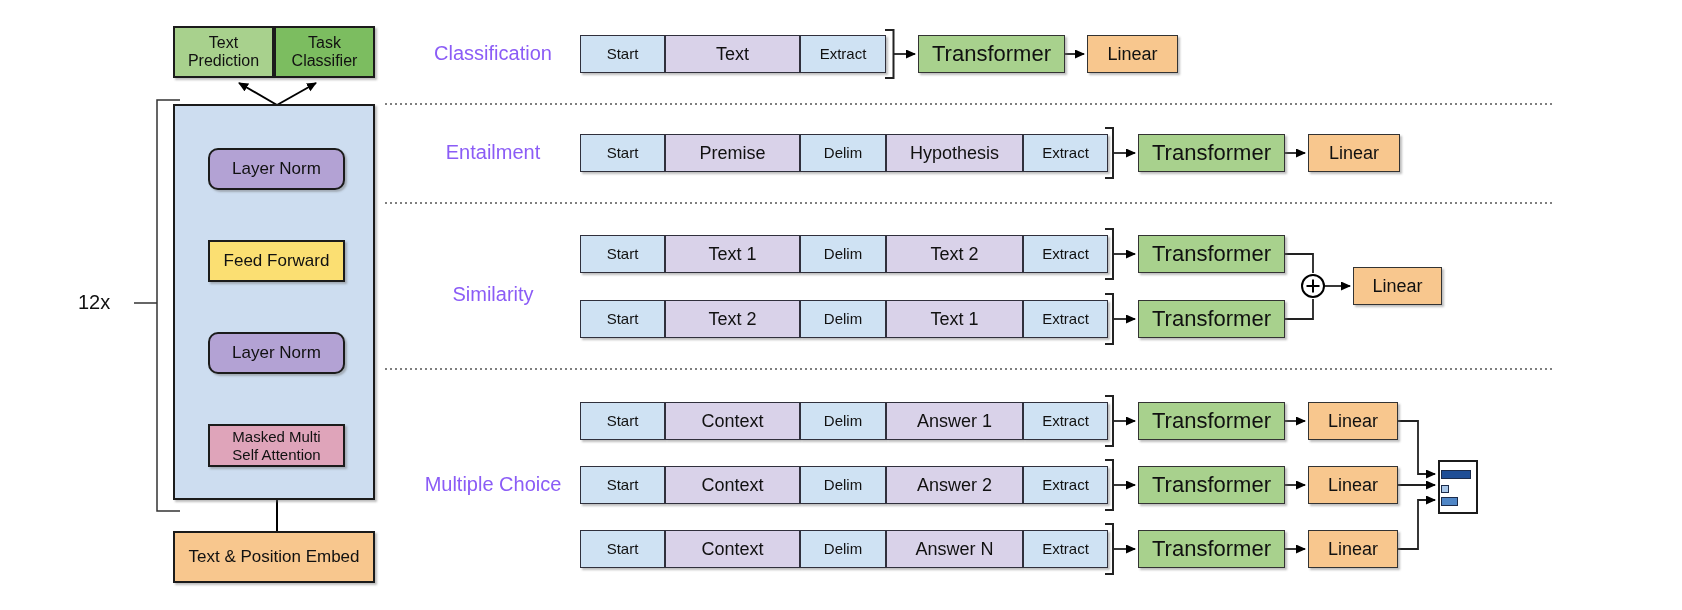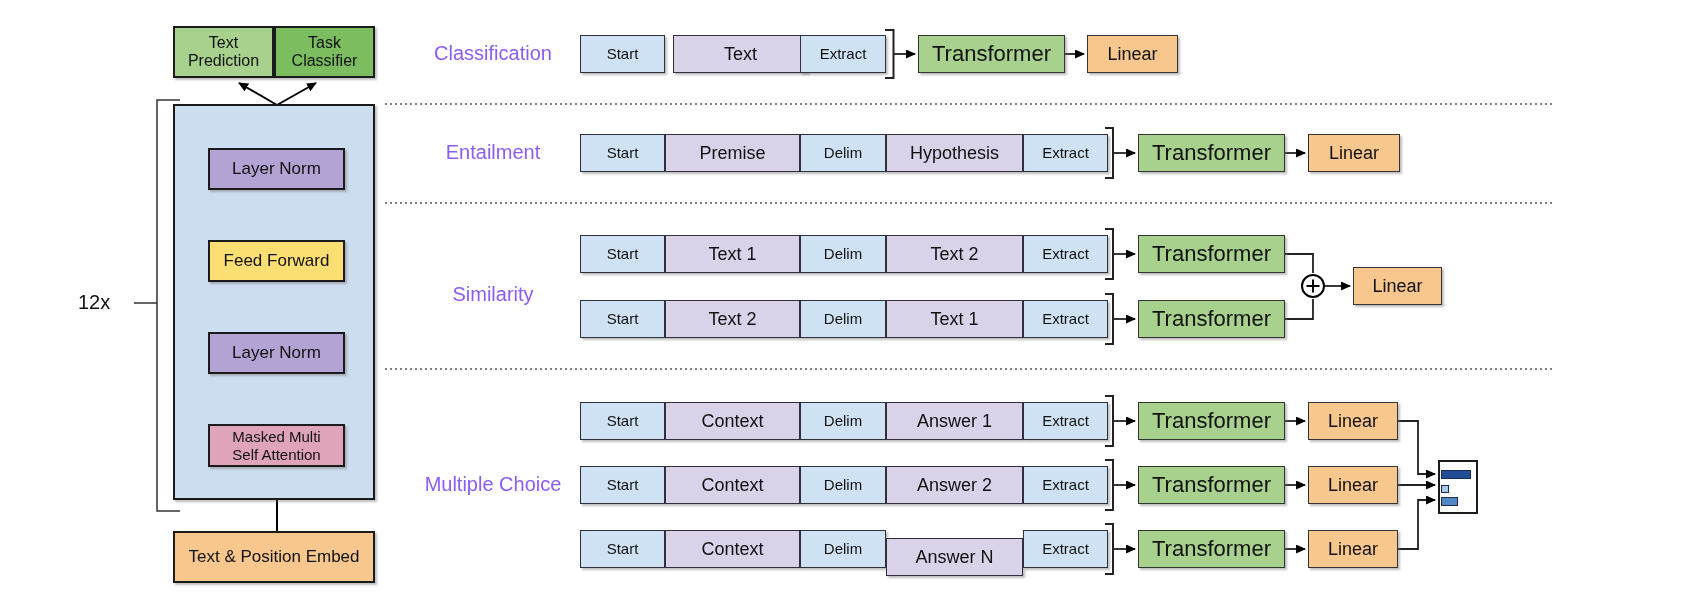--- a/index.html
+++ b/index.html
@@ -21,21 +21,21 @@
   .token.big { font-size:18px; }
   .tok-blue { background:#cfe2f3; }
   .tok-purple { background:#d9d2e9; }
   .transformer { background:#a8d18d; border:1.5px solid #333; font-size:22px; }
   .linear { background:#f8c78e; border:1.5px solid #333; font-size:18px; }
   .section-label {
     position:absolute; font-size:20px; color:#8b5cf6;
     text-align:center; z-index:2;
   }
   .container-blue { background:#cdddf0; box-shadow:2px 2px 2px rgba(110,110,110,0.45); }
-  .purple { background:#b3a2d4; font-size:17px; }
+  .purple { background:#b3a2d4; font-size:17px;border-radius:10px; }
   .yellow { background:#fbdf72; font-size:17px; }
   .pink   { background:#dfa4ba; font-size:15px; }
   .orange { background:#f8c78e; font-size:17px; }
   .green-light { background:#a8d18d; font-size:16px; }
   .green-dark  { background:#7cbd60; font-size:16px; }
   .repeat-label { position:absolute; font-size:20px; text-align:left; z-index:2; }
   .wire-layer { position:absolute; left:0; top:0; z-index:1; }
   .bar { position:absolute; border:1px solid #1b2b4a; box-sizing:border-box; z-index:3; }
 </style>
 </head>
@@ -134,21 +134,21 @@
   <div class="box purple" style="left:208px; top:148px; width:137px; height:42px;">Layer Norm</div>
   <div class="box yellow" style="left:208px; top:240px; width:137px; height:42px;">Feed Forward</div>
   <div class="box purple" style="left:208px; top:332px; width:137px; height:42px;">Layer Norm</div>
   <div class="box pink" style="left:208px; top:424px; width:137px; height:43px; padding:0 15px;">Masked Multi Self Attention</div>
   <div class="box orange" style="left:173px; top:531px; width:202px; height:52px;">Text &amp; Position Embed</div>
 
   <div class="repeat-label" style="left:78px; top:291px; width:50px;">12x</div>
 
   <div class="section-label" style="left:375px; top:42px; width:236px;">Classification</div>
   <div class="box token tok-blue" style="left:580px; top:35px; width:85px; height:38px;">Start</div>
-  <div class="box token big tok-purple" style="left:665px; top:35px; width:135px; height:38px;margin-left:8px;">Text</div>
+  <div class="box token big tok-purple" style="left:665px; top:35px; width:135px; height:38px;">Text</div>
   <div class="box token tok-blue" style="left:800px; top:35px; width:86px; height:38px;">Extract</div>
   <div class="box transformer" style="left:918px; top:35px; width:147px; height:38px;">Transformer</div>
   <div class="box linear" style="left:1087px; top:35px; width:91px; height:38px;">Linear</div>
 
   <div class="section-label" style="left:375px; top:141px; width:236px;">Entailment</div>
   <div class="box token tok-blue" style="left:580px; top:134px; width:85px; height:38px;">Start</div>
   <div class="box token big tok-purple" style="left:665px; top:134px; width:135px; height:38px;">Premise</div>
   <div class="box token tok-blue" style="left:800px; top:134px; width:86px; height:38px;">Delim</div>
   <div class="box token big tok-purple" style="left:886px; top:134px; width:137px; height:38px;">Hypothesis</div>
   <div class="box token tok-blue" style="left:1023px; top:134px; width:85px; height:38px;">Extract</div>
@@ -187,21 +187,21 @@
   <div class="box token big tok-purple" style="left:665px; top:466px; width:135px; height:38px;">Context</div>
   <div class="box token tok-blue" style="left:800px; top:466px; width:86px; height:38px;">Delim</div>
   <div class="box token big tok-purple" style="left:886px; top:466px; width:137px; height:38px;">Answer 2</div>
   <div class="box token tok-blue" style="left:1023px; top:466px; width:85px; height:38px;">Extract</div>
   <div class="box transformer" style="left:1138px; top:466px; width:147px; height:38px;">Transformer</div>
   <div class="box linear" style="left:1308px; top:466px; width:90px; height:38px;">Linear</div>
 
   <div class="box token tok-blue" style="left:580px; top:530px; width:85px; height:38px;">Start</div>
   <div class="box token big tok-purple" style="left:665px; top:530px; width:135px; height:38px;">Context</div>
   <div class="box token tok-blue" style="left:800px; top:530px; width:86px; height:38px;">Delim</div>
-  <div class="box token big tok-purple" style="left:886px; top:530px; width:137px; height:38px;margin-top:8px;">Answer N</div>
+  <div class="box token big tok-purple" style="left:886px; top:530px; width:137px; height:38px;">Answer N</div>
   <div class="box token tok-blue" style="left:1023px; top:530px; width:85px; height:38px;">Extract</div>
   <div class="box transformer" style="left:1138px; top:530px; width:147px; height:38px;">Transformer</div>
   <div class="box linear" style="left:1308px; top:530px; width:90px; height:38px;">Linear</div>
 
   <div class="abs" style="left:1438px; top:460px; width:40px; height:54px; background:#fff; border:2px solid #1b1b1b; z-index:2;"></div>
   <div class="bar" style="left:1441px; top:470px; width:30px; height:9px; background:#1f4e96;"></div>
   <div class="bar" style="left:1441px; top:485px; width:8px; height:8px; background:#a9c7e9;"></div>
   <div class="bar" style="left:1441px; top:497px; width:17px; height:9px; background:#4f86c6;"></div>
 
 </div>

